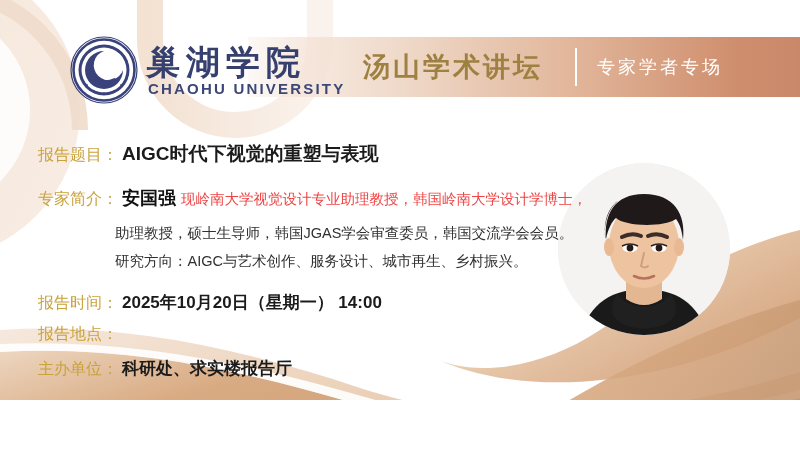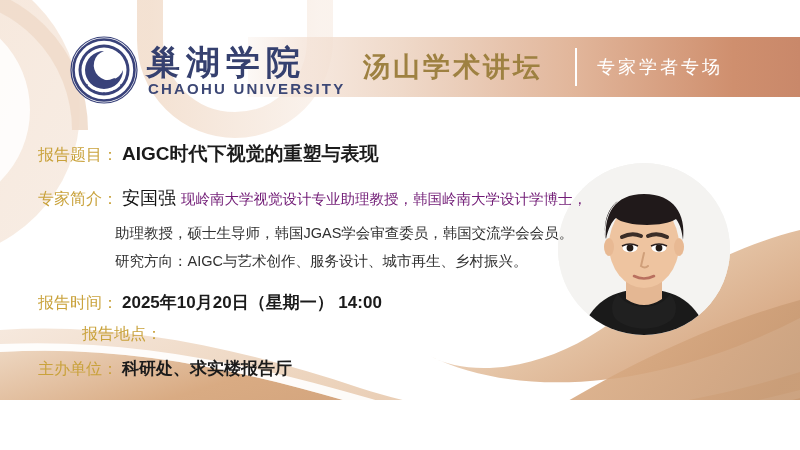--- a/index.html
+++ b/index.html
@@ -119,40 +119,40 @@
     font-weight: bold;
   }
   .value-bold {
     color: #1b1b1b;
     font-size: 17px;
     font-weight: bold;
   }
   .name-strong {
     color: #111111;
     font-size: 18px;
-    font-weight: normal;
+    font-weight: bold;
     margin-right: 5px;
   }
   .bio-text {
-    color: #701a75;
+    color: #ef4444;
     font-size: 14.5px;
   }
   .bio-line {
     position: absolute;
     color: #303030;
     font-size: 14.5px;
     white-space: nowrap;
   }
 
   #row-title  { left: 38px; top: 141px; }
   #row-bio    { left: 38px; top: 186px; }
   #bio-line-2 { left: 115px; top: 224px; }
   #bio-line-3 { left: 115px; top: 252px; }
   #row-time   { left: 38px; top: 291px; }
-  #row-place  { left: 38px; top: 324px; margin-left: 44px; }
+  #row-place  { left: 38px; top: 324px; }
   #row-org    { left: 38px; top: 357px; text-align: center; }
 
   
   .portrait {
     position: absolute;
     left: 558px;
     top: 163px;
     width: 172px;
     height: 172px;
     border-radius: 50%;

